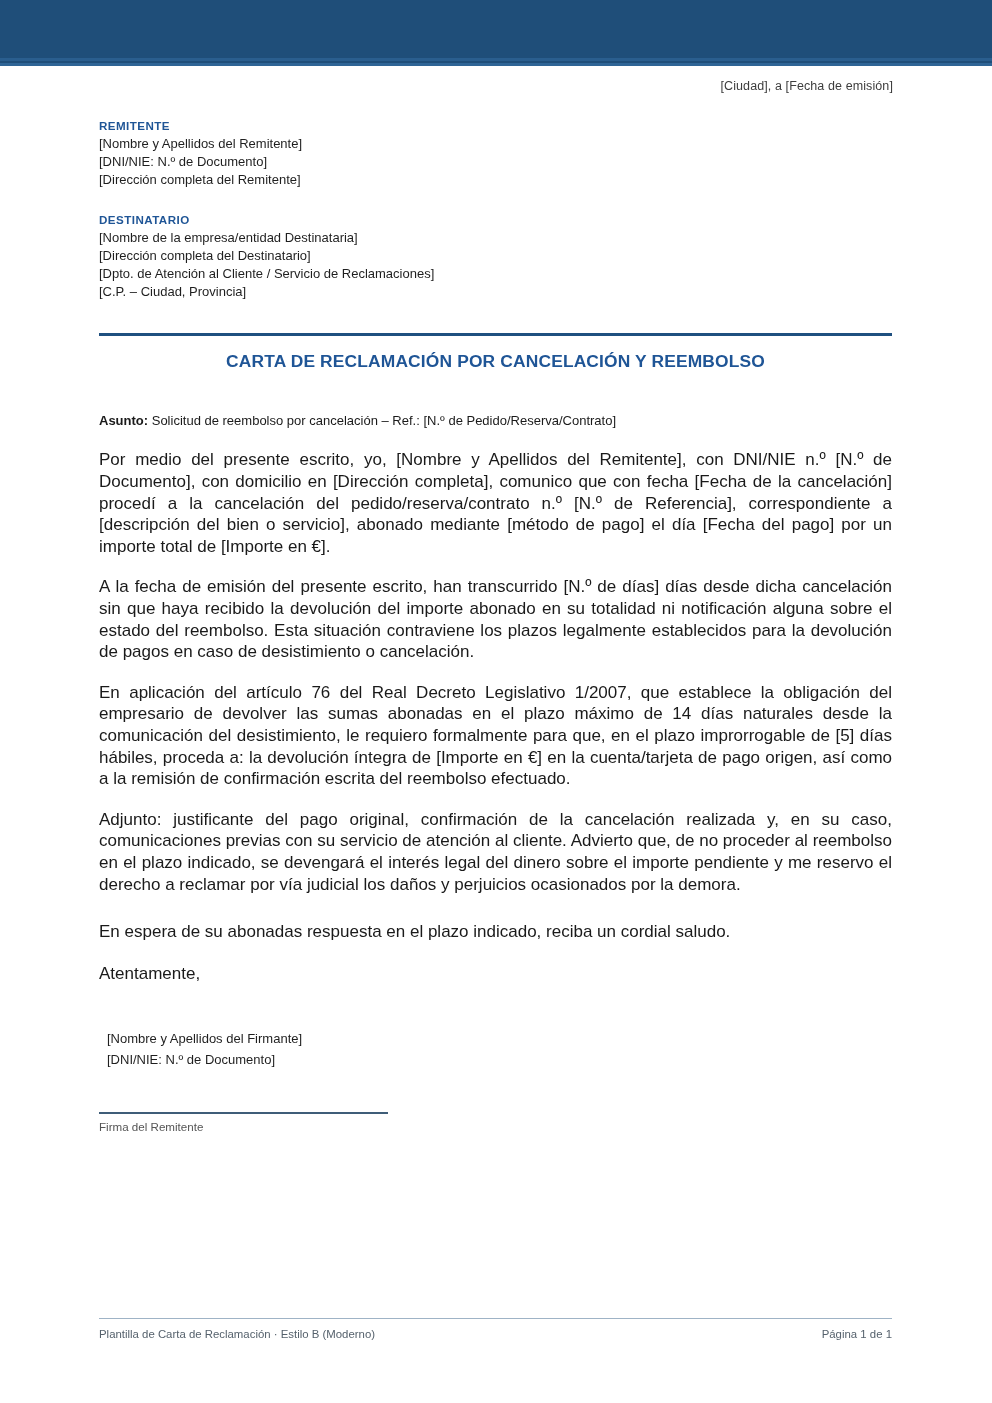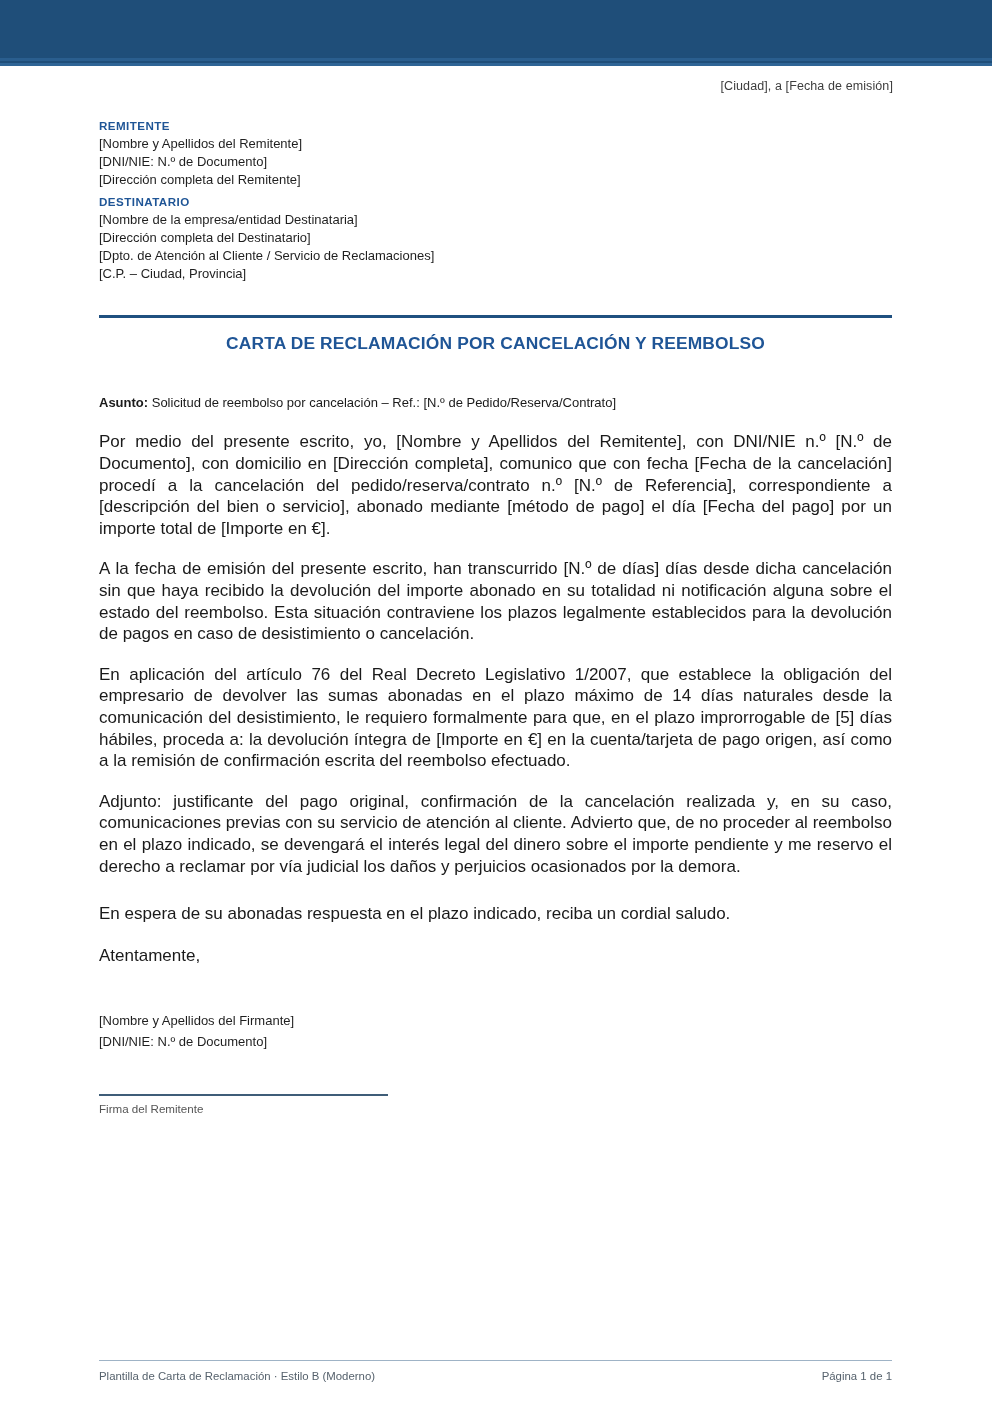--- a/index.html
+++ b/index.html
@@ -53,21 +53,21 @@
     color: #3d3d3d;
     margin-top: 13px;
     letter-spacing: 0.1px;
   }
 
   
   .block {
     margin-top: 26px;
   }
   .block.recipient {
-    margin-top: 5px;
+    margin-top: 23px;
   }
   .block-heading {
     color: #1f5596;
     font-weight: bold;
     font-size: 11.6px;
     letter-spacing: 0.45px;
     margin-bottom: 3px;
   }
   .block-line {
     font-size: 13px;
@@ -122,38 +122,39 @@
     margin-top: 20px;
   }
 
   
   .sign-names {
     margin-top: 44px;
   }
   .sign-names .block-line {
     font-size: 13px;
     line-height: 21px;
+    margin-left: 8px;
   }
   .sign-rule {
     margin-top: 42px;
     width: 289px;
     height: 1.6px;
     background: #3f5d78;
   }
   .sign-caption {
     margin-top: 6px;
     font-size: 11.6px;
     color: #555555;
   }
 
   
   .footer {
     position: absolute;
     left: 99px;
-    top: 1360px;
+    top: 1318px;
     width: 793px;
   }
   .footer-rule {
     height: 1.2px;
     background: #9fb3c6;
     width: 793px;
   }
   .footer-row {
     display: flex;
     justify-content: space-between;

